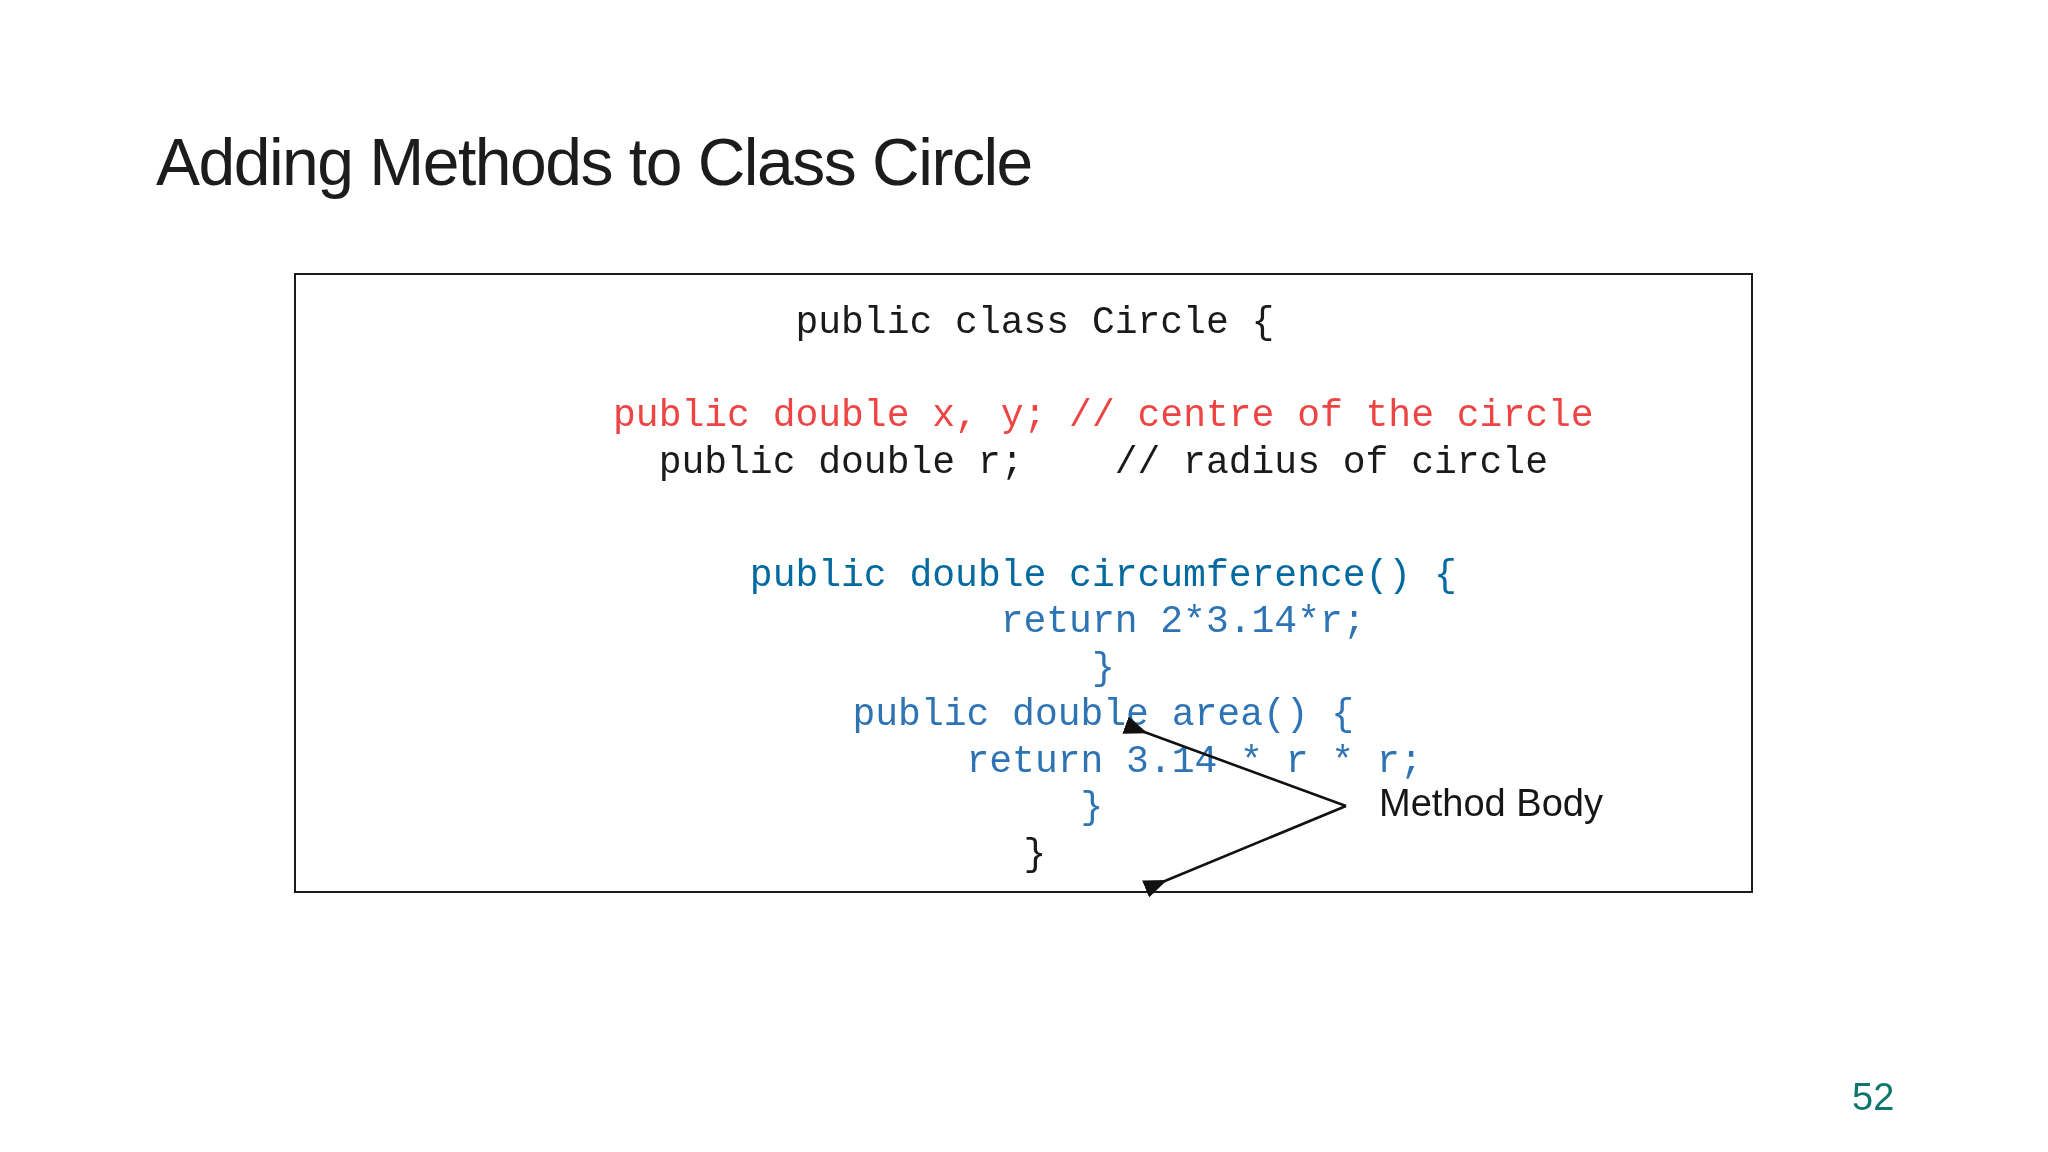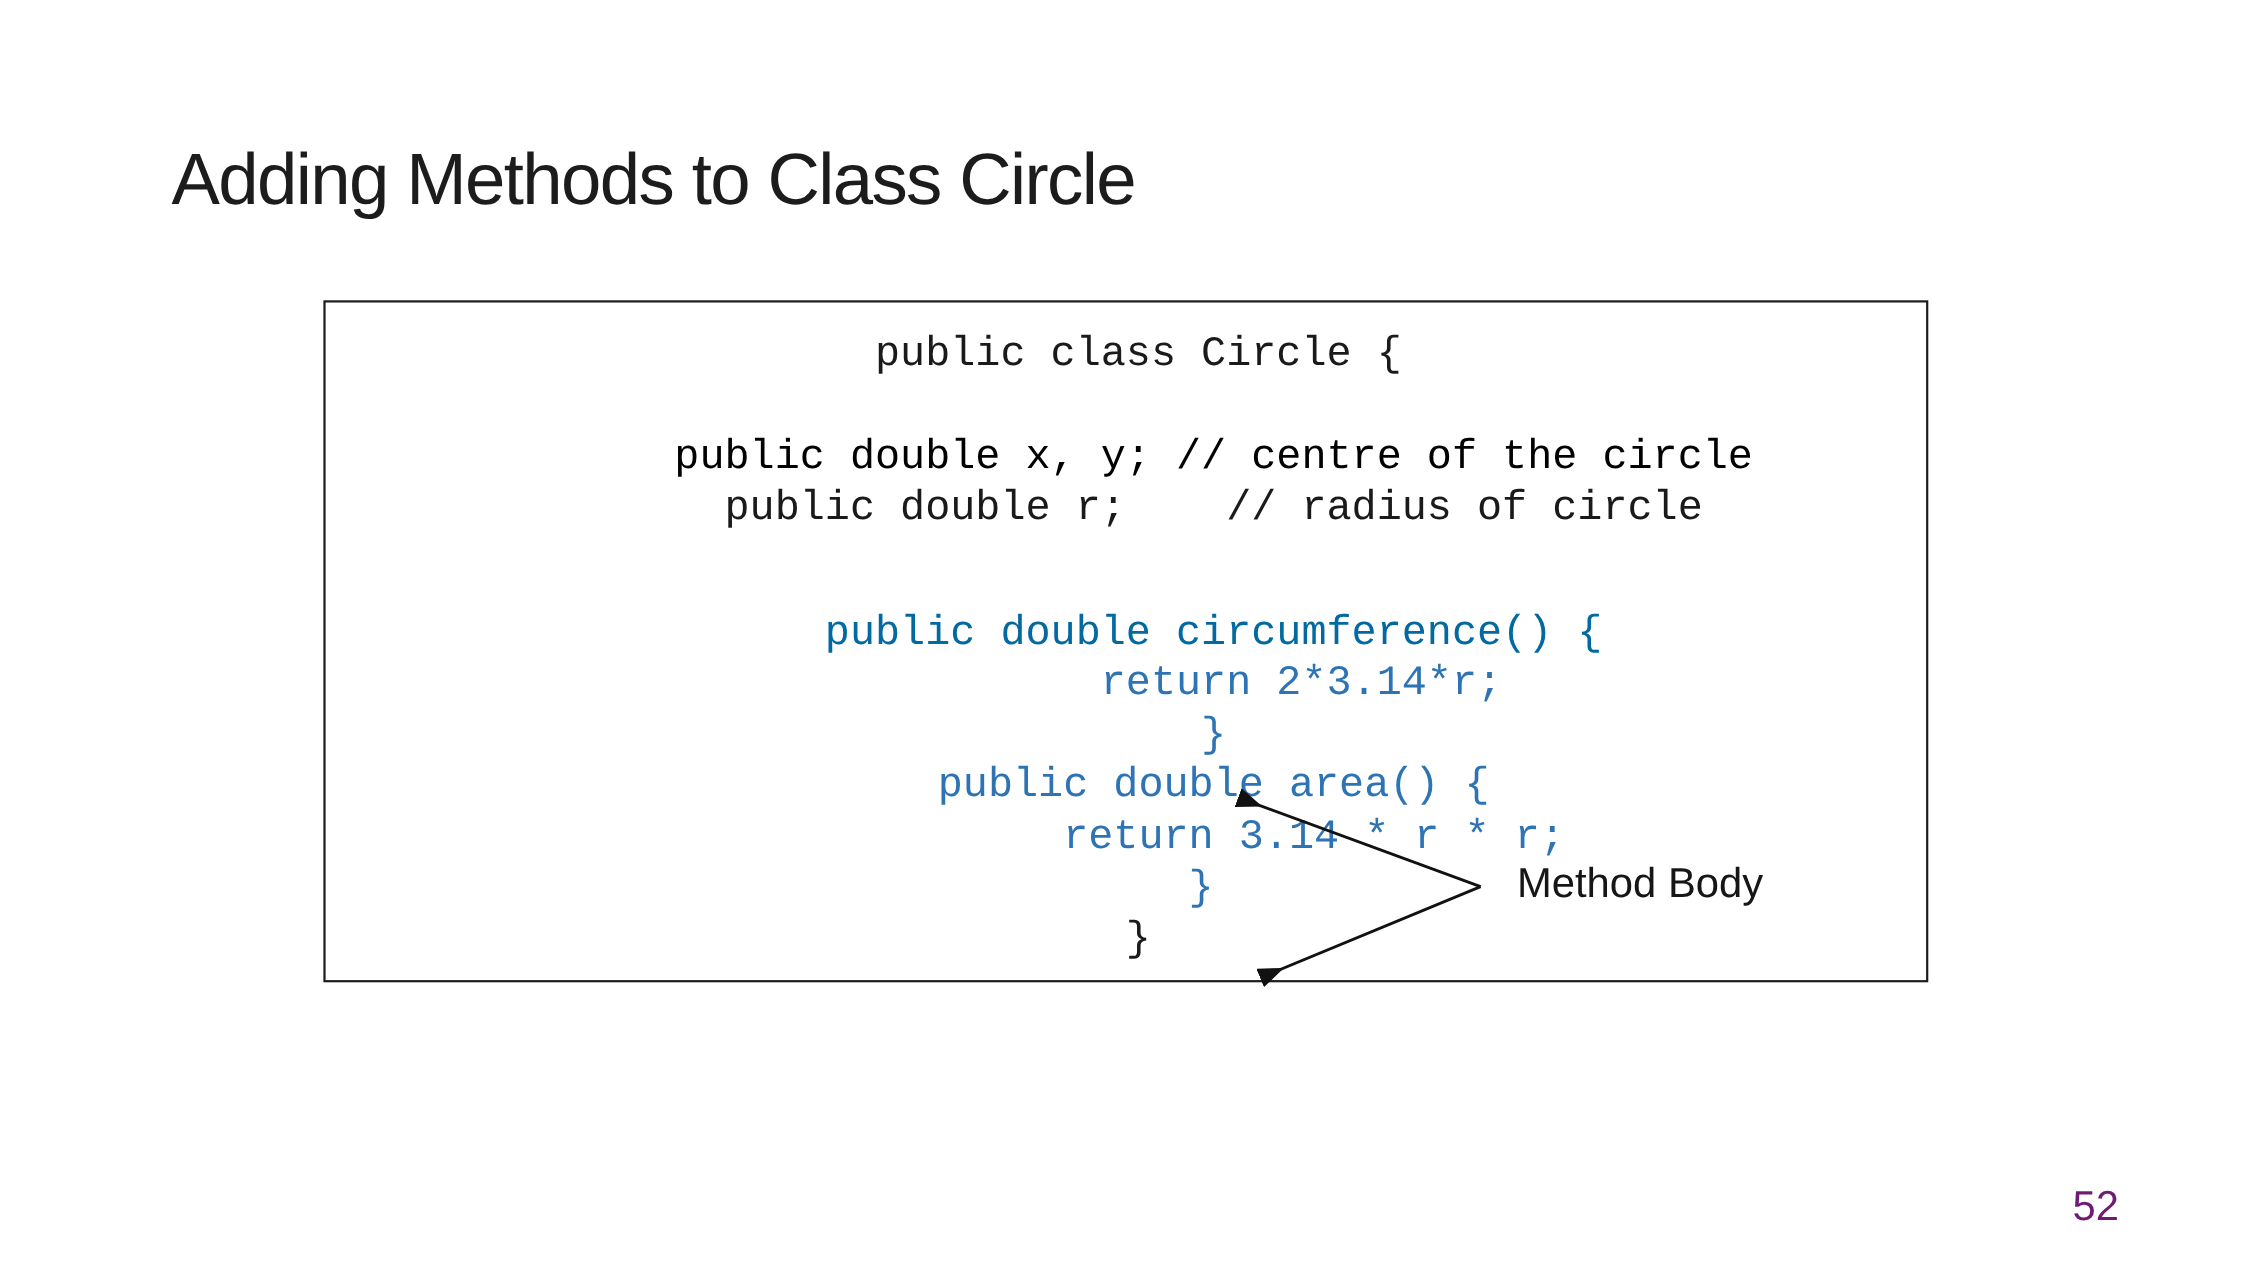--- a/index.html
+++ b/index.html
@@ -59,36 +59,35 @@
     top: 782px;
     font-size: 38px;
     color: #161616;
     white-space: nowrap;
   }
   .page-number {
     position: absolute;
     left: 1852px;
     top: 1076px;
     font-size: 38px;
-    color: #701a75;
-    margin-left: 32px;
+    color: #0f766e;
   }
 </style>
 </head>
 <body>
 
 <div class="slide">
 
   <div class="slide-title">Adding Methods to Class Circle</div>
 
   <div class="code-box">
     <div>
         <div class="code-line" style="color: rgb(26, 26, 26);"> public class Circle {</div>
         <div class="code-line" style="color: rgb(26, 26, 26);">&nbsp;</div>
-        <div class="code-line" style="color: #000000;">       public double x, y; // centre of the circle</div>
+        <div class="code-line" style="color: #ef4444;">       public double x, y; // centre of the circle</div>
         <div class="code-line" style="color: rgb(26, 26, 26);">       public double r;    // radius of circle</div>
         <div class="code-line" style="color: rgb(26, 26, 26);">&nbsp;</div>
         <div class="code-line" style="color: #0369a1; margin-top: 20px;">       public double circumference() {</div>
         <div class="code-line" style="color: rgb(46, 116, 181);">              return 2*3.14*r;</div>
         <div class="code-line" style="color: rgb(46, 116, 181);">       }</div>
         <div class="code-line" style="color: rgb(46, 116, 181);">       public double area() {</div>
         <div class="code-line" style="color: rgb(46, 116, 181);">               return 3.14 * r * r;</div>
         <div class="code-line" style="color: rgb(46, 116, 181);">      }</div>
         <div class="code-line" style="color: rgb(26, 26, 26);"> }</div>
       </div>

